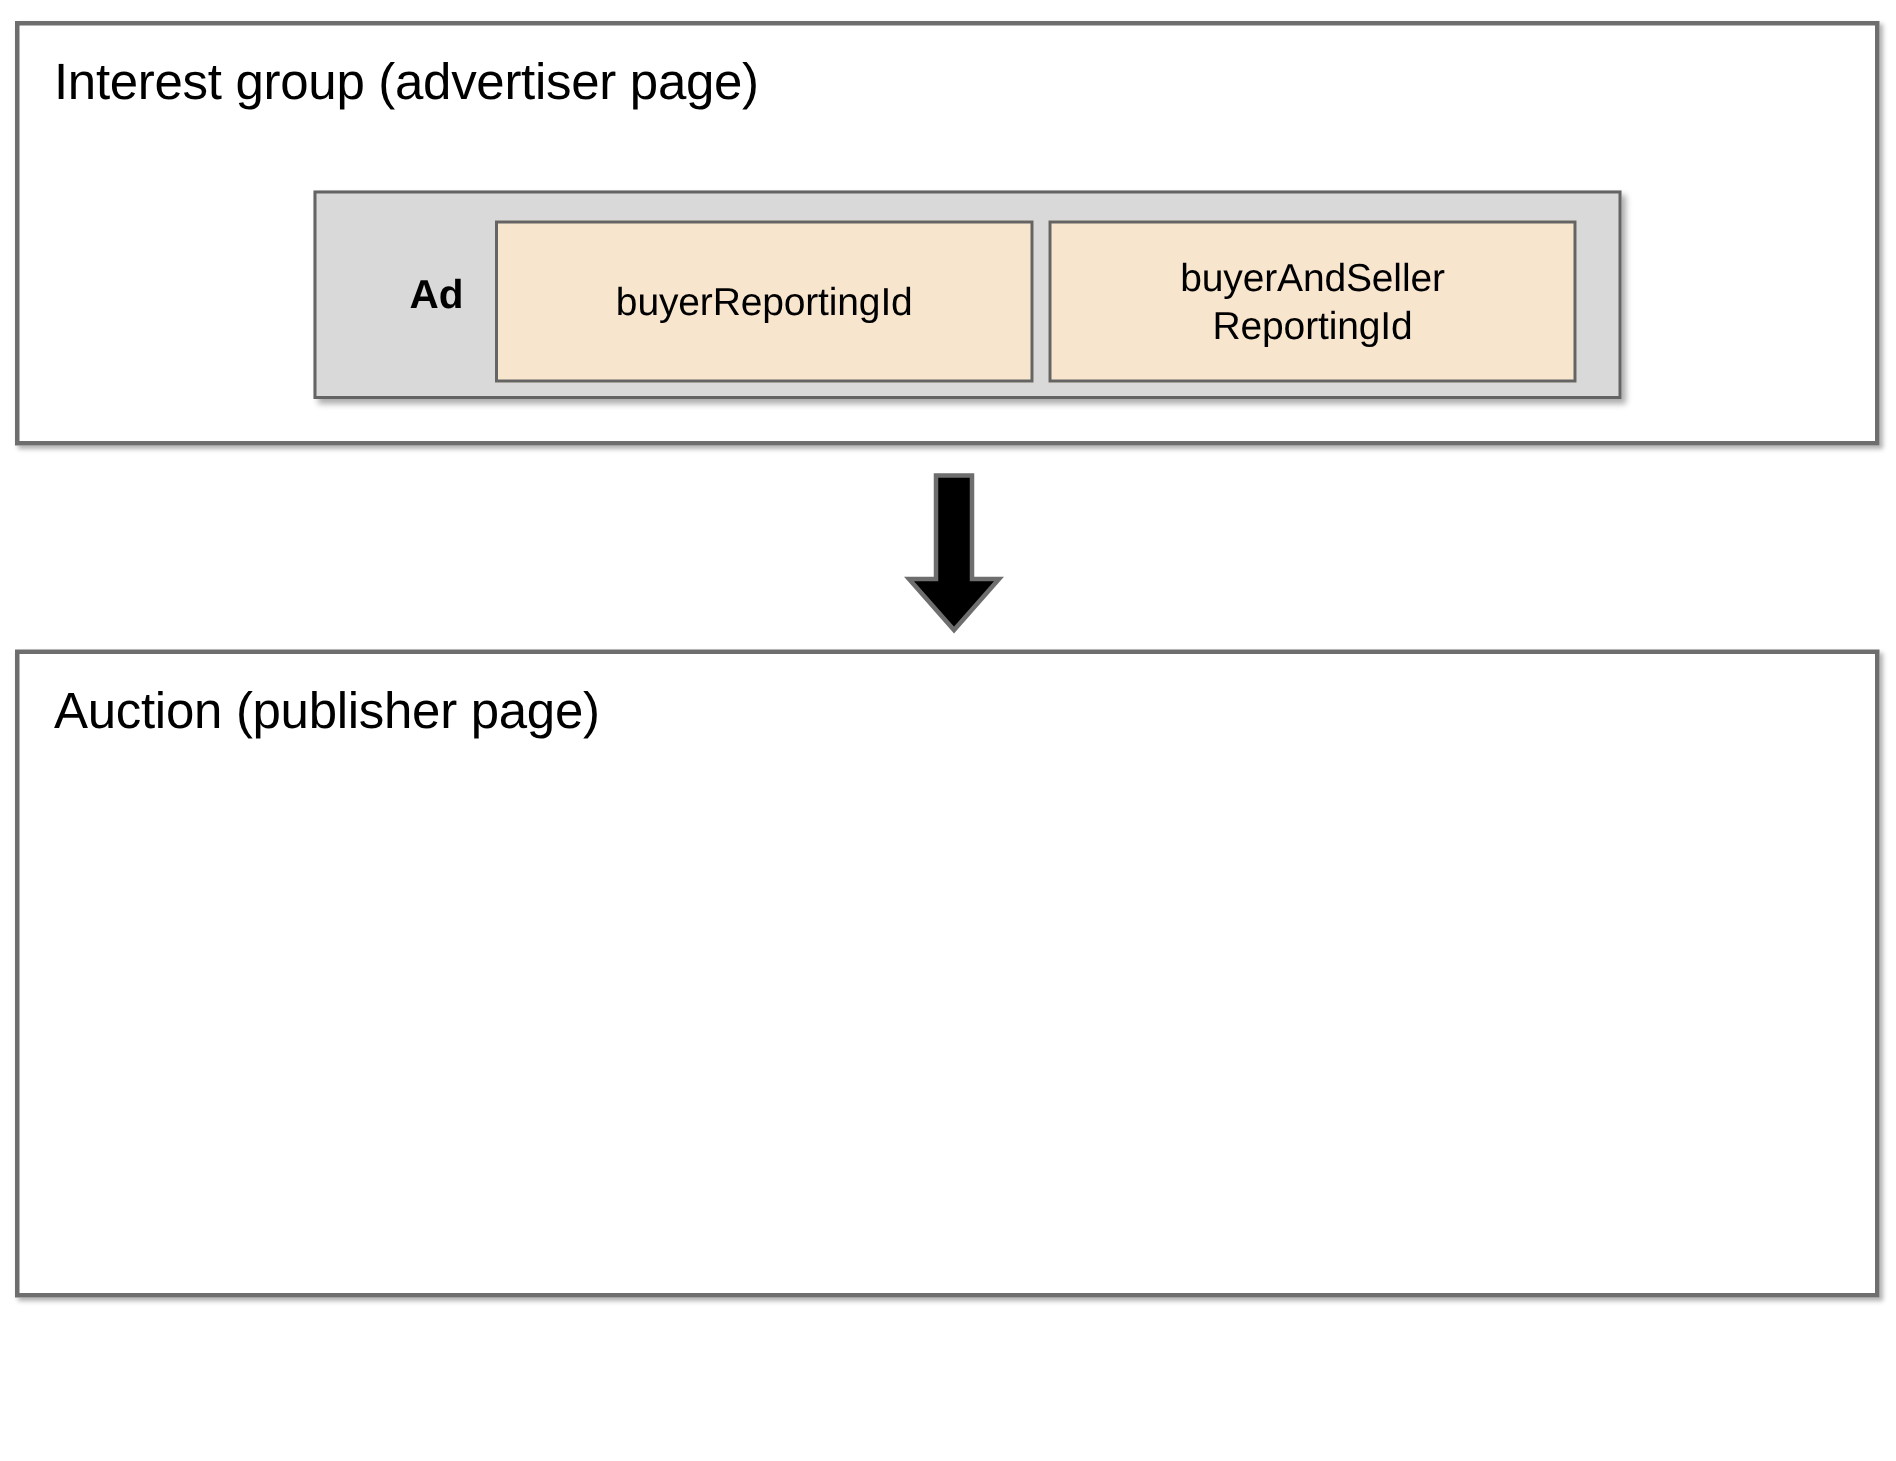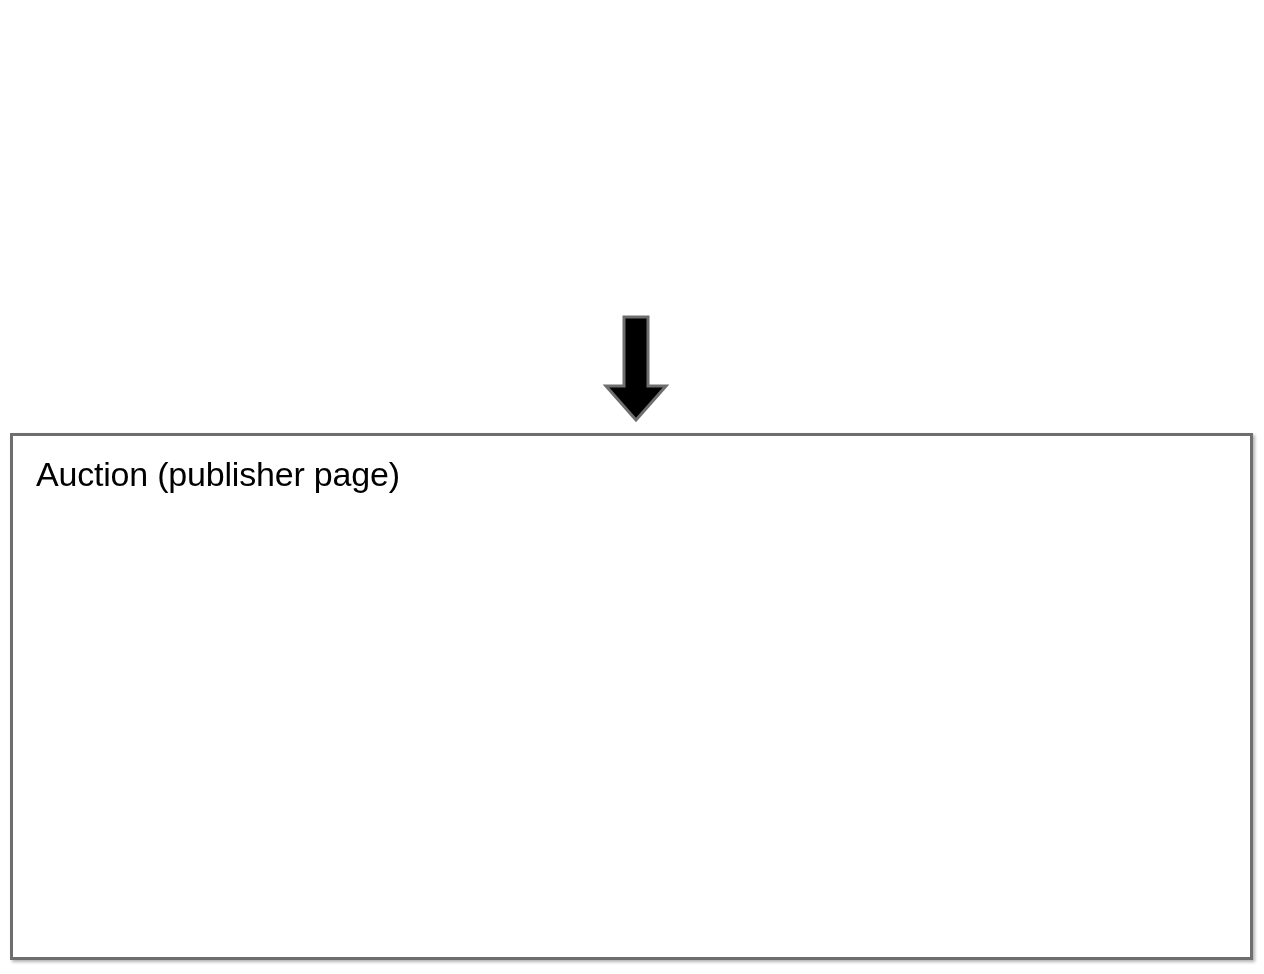--- a/index.html
+++ b/index.html
@@ -29,21 +29,21 @@
     border: 3px solid #6e6e6e;
     box-sizing: border-box;
     box-shadow: 2px 2px 3px rgba(0,0,0,0.30);
   }
   #frame-interest-group {
     left: 10px;  top: 14px;
     width: 1243px; height: 283px;
   }
   #frame-auction {
     left: 10px;  top: 433px;
-    width: 1243px; height: 527px;
+    width: 1243px; height: 432px;
   }
 
   .frame-title {
     position: absolute;
     left: 23px;
     top: 18px;
     font-size: 34px;
     line-height: 40px;
     letter-spacing: -0.2px;
     color: #000000;
@@ -104,20 +104,39 @@
     position: absolute;
     left: 600px; top: 314px;
     width: 72px; height: 110px;
   }
 </style>
 </head>
 <body>
 
 <div id="canvas">
 
+  <div class="frame" id="frame-interest-group">
+
+    <div class="frame-title">Interest group (advertiser page)</div>
+
+    <div class="box box-gray" id="ad-group">
+
+      <div id="ad-label">Ad</div>
+
+      <div class="box-orange" id="ad-box-buyer-reporting-id">
+        <span class="label">buyerReportingId</span>
+      </div>
+
+      <div class="box-orange" id="ad-box-buyer-and-seller-reporting-id">
+        <span class="label">buyerAndSeller
+ReportingId</span>
+      </div>
+
+    </div>
+  </div>
 
   <svg id="flow-arrow" viewBox="0 0 72 110">
     <polygon points="24,3 48,3 48,72 66,72 36,106 6,72 24,72" fill="#000000" stroke="#6e6e6e" stroke-width="3" stroke-linejoin="miter"></polygon>
   </svg>
 
   <div class="frame" id="frame-auction">
 
     <div class="frame-title">Auction (publisher page)</div>
 
   </div>

